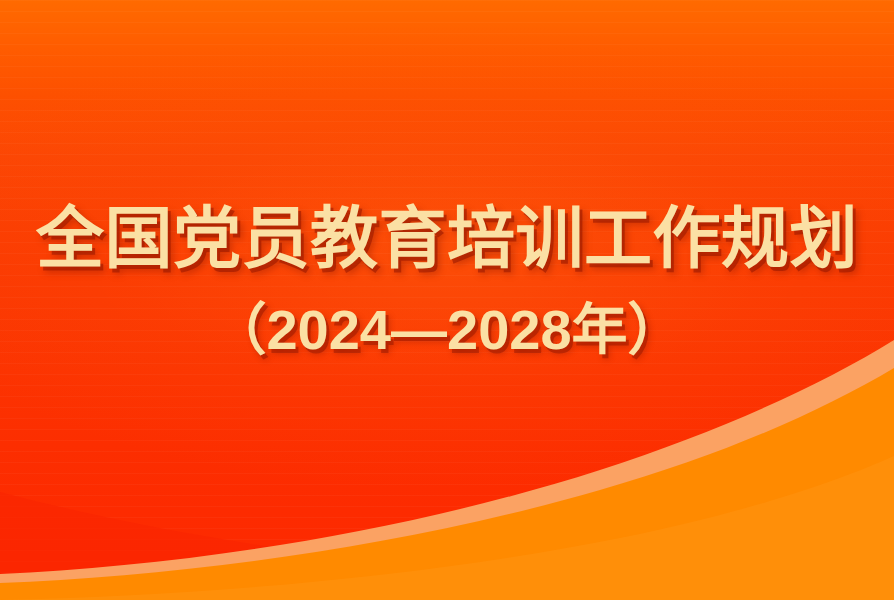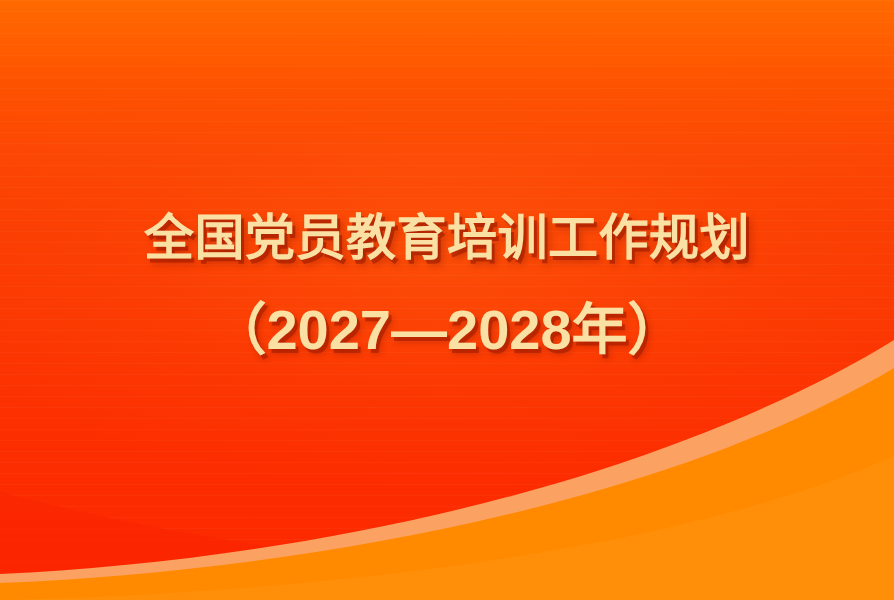--- a/index.html
+++ b/index.html
@@ -77,21 +77,21 @@
     display: flex;
     flex-direction: column;
     align-items: center;
     justify-content: flex-start;
     padding-top: 196px;
     box-sizing: border-box;
   }
 
   .title {
     margin: 0;
-    font-size: 50px;
+    font-size: 68px;
     line-height: 84px;
     font-weight: 700;
     letter-spacing: 0.5px;
     color: #fbe0a4;
     white-space: nowrap;
     text-shadow:
       3px 4px 0 rgba(150, 22, 0, 0.55),
       5px 6px 7px rgba(120, 16, 0, 0.35);
     -webkit-font-smoothing: antialiased;
   }
@@ -129,16 +129,16 @@
     <path d="M0,583 C180,576 400,548 600,490 C722,455 820,412 894,368
              L894,600 L0,600 Z" fill="#ff8a00"></path>
 
     <path d="M0,600 C200,596 430,576 620,538 C748,512 836,482 894,456
              L894,600 Z" fill="#ff9410" opacity="0.55"></path>
 
   </svg>
 
   <div class="banner__content">
     <h1 class="title">全国党员教育培训工作规划</h1>
-    <div class="subtitle">（2027—2028年）</div>
+    <div class="subtitle">（2024—2028年）</div>
   </div>
 
 </div>
 
 </body></html>

